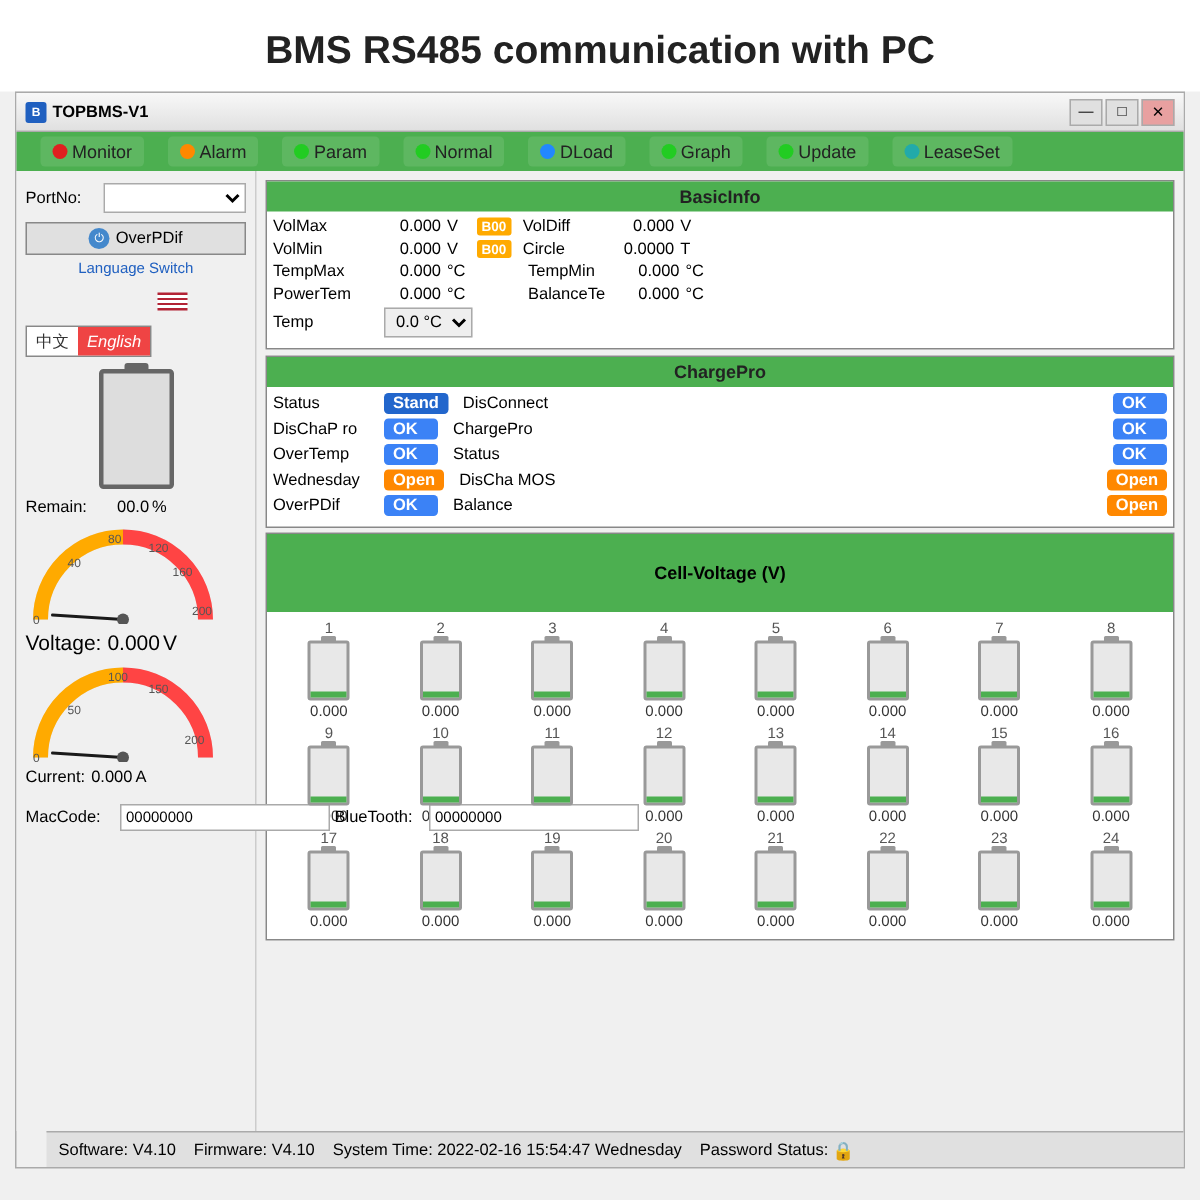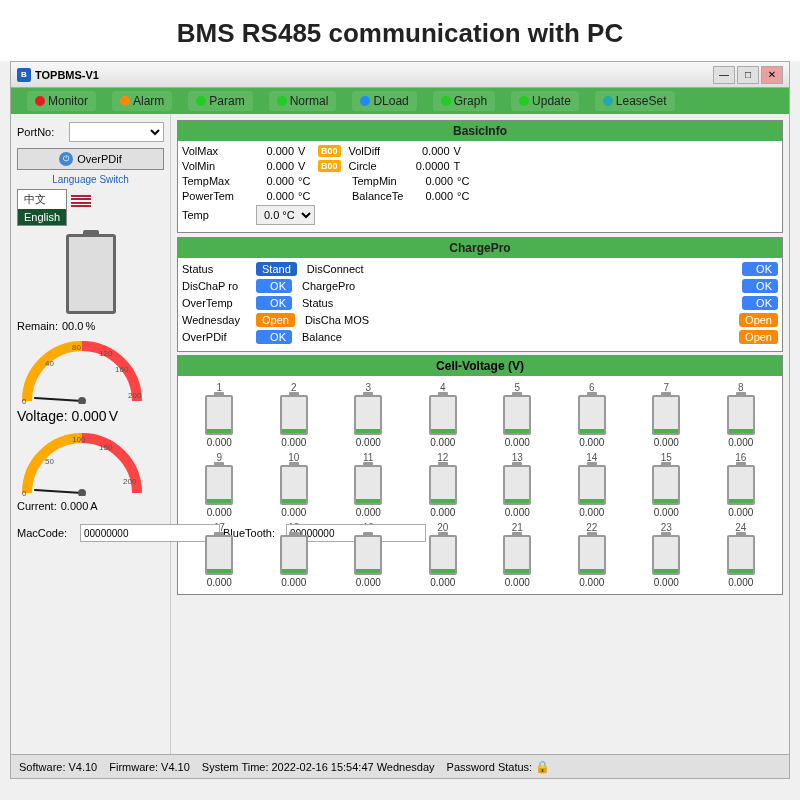--- a/index.html
+++ b/index.html
@@ -120,35 +120,36 @@
     }
     
     .language-label {
       font-size: 10px;
       color: #2060c0;
       text-align: center;
     }
     
     .lang-dropdown {
       display: flex;
-      flex-direction: column;
+      flex-direction: row;
       border: 1px solid #888;
       background: white;
+      margin-top: 28px;
     }
     
     .lang-option {
       padding: 2px 6px;
       font-size: 11px;
       cursor: pointer;
       display: flex;
       align-items: center;
       gap: 4px;
     }
     
-    .lang-option.selected { background: #14532d; color: white; }
+    .lang-option.selected { background: #ef4444; color: white; font-style: italic; }
     .lang-option.zh { color: #333; }
     
     .flag {
       width: 20px; height: 12px;
       display: inline-block;
     }
     
     .flag-us {
       background: linear-gradient(to bottom, #B22234 0%, #B22234 14%, white 14%, white 28%, #B22234 28%, #B22234 42%, white 42%, white 57%, #B22234 57%, #B22234 71%, white 71%, white 85%, #B22234 85%);
     }
@@ -325,42 +326,42 @@
       font-size: 11px;
       gap: 4px;
     }
     
     .status-name { width: 70px; }
     
     .status-badge {
       padding: 1px 6px;
       border-radius: 3px;
       font-size: 11px;
-      font-weight: normal;
+      font-weight: bold;
       min-width: 36px;
-      text-align: right;
+      text-align: left;
     }
     
     .badge-green { background: #3b82f6; color: white; }
     .badge-blue { background: #2266cc; color: white; }
     .badge-orange { background: #ff8800; color: white; }
     
     
     .cell-panel {
       margin: 0 6px 3px 6px;
       border: 1px solid #888;
       background: white;
     }
     
     .cell-header {
       background: #4caf50;
       text-align: center;
       font-weight: bold;
       font-size: 12px;
-      padding: 3px;
+      padding: 19px;
     }
     
     .cell-grid {
       display: grid;
       grid-template-columns: repeat(8, 1fr);
       gap: 4px;
       padding: 6px;
     }
     
     .cell-item {
@@ -408,20 +409,21 @@
     
     .status-bar {
       background: #e0e0e0;
       border-top: 1px solid #aaa;
       display: flex;
       align-items: center;
       padding: 2px 8px;
       font-size: 11px;
       gap: 12px;
       height: 24px;
+      margin-left: 20px;
     }
     
     .status-bar-item {
       display: flex;
       align-items: center;
       gap: 3px;
     }
     
     .lock-icon { font-size: 12px; }
   </style>
@@ -506,21 +508,21 @@
       </div>
 
       <div class="battery-area">
         <div class="battery-icon">
           <div class="battery-fill"></div>
         </div>
       </div>
 
       <div style="display:flex; align-items:center; font-size:11px; margin-top:2px;">
         <span>Remain:</span>
-        <span style="margin-left:4px;">00.0</span>
+        <span style="margin-left:20px;">00.0</span>
         <span style="margin-left:2px;">%</span>
       </div>
 
       <div class="gauge-container">
         <svg width="130" height="68" viewBox="0 0 130 68">
 
           <path d="M 10 65 A 55 55 0 0 1 120 65" fill="none" stroke="#ddd" stroke-width="10"></path>
           <path d="M 10 65 A 55 55 0 0 1 65 10" fill="none" stroke="#ffaa00" stroke-width="10"></path>
           <path d="M 65 10 A 55 55 0 0 1 120 65" fill="none" stroke="#ff4444" stroke-width="10"></path>
 

